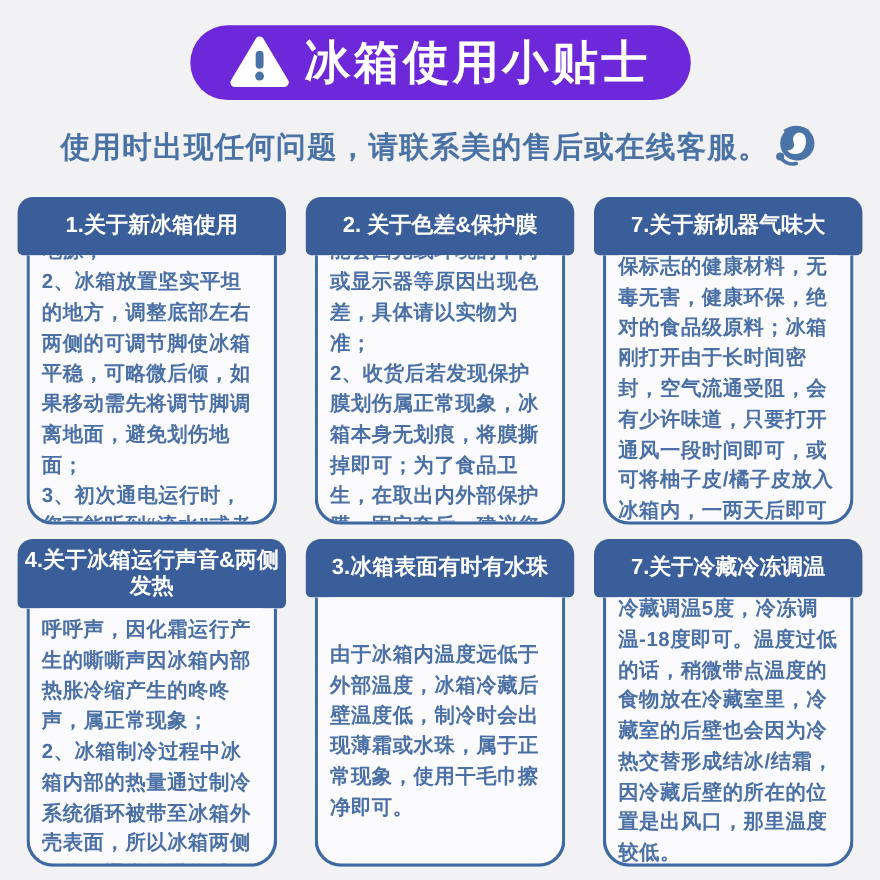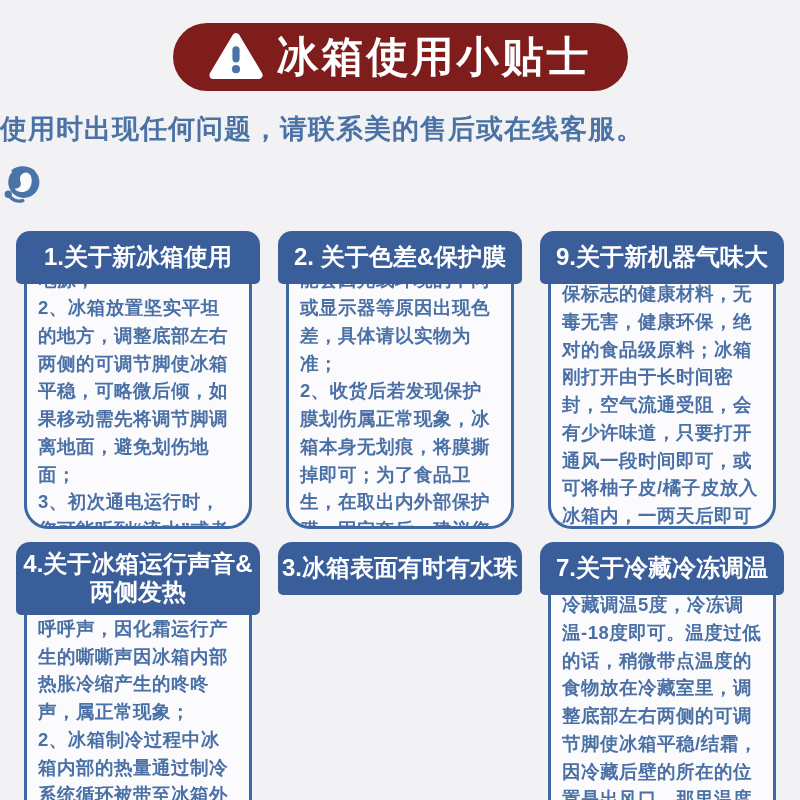--- a/index.html
+++ b/index.html
@@ -5,41 +5,41 @@
   * { margin:0; padding:0; box-sizing:border-box; }
   html,body { width:800px; height:800px; }
   body {
     background:#f2f2f4;
     font-family:"Liberation Sans", sans-serif;
     overflow:hidden;
   }
   .banner {
     width:max-content;
     margin:23px auto 0;
-    background:#7f1d1d;
+    background:#6d28d9;
     border-radius:37px;
     height:68px;
     display:flex;
     align-items:center;
     gap:14px;
     padding:14px 36px;
   }
   .banner-title {
     color:#ffffff;
     font-size:42px;
     font-weight:bold;
     letter-spacing:3px;
     white-space:nowrap;
   }
   .subtitle-row {
     display:flex;
+    align-items:center;
     justify-content:center;
-    gap:16px;
+    gap:2px;
     margin-top:20px;
-    flex-direction:column;
   }
   .subtitle {
     color:#4a72a5;
     font-size:27px;
     font-weight:bold;
     letter-spacing:1px;
     white-space:nowrap;
   }
   .grid {
     display:grid;
@@ -49,21 +49,21 @@
   }
   .card {
     height:298px;
     display:flex;
     flex-direction:column;
   }
   .card-header {
     background:#3a5e9a;
     color:#ffffff;
     font-weight:bold;
-    font-size:24px;
+    font-size:20px;
     text-align:center;
     border-radius:14px 14px 5px 5px;
     padding:8px 4px;
     min-height:53px;
     display:flex;
     align-items:center;
     justify-content:center;
     line-height:1.18;
   }
   .card-body {
@@ -126,39 +126,42 @@
 
     <div class="card">
       <div class="card-header">2. 关于色差&amp;保护膜</div>
       <div class="card-body">
         <div class="card-text">1、本店所售出的所有商品均为实物拍摄，可能会因光线环境的不同或显示器等原因出现色差，具体请以实物为准；
 2、收货后若发现保护膜划伤属正常现象，冰箱本身无划痕，将膜撕掉即可；为了食品卫生，在取出内外部保护膜、固定套后，建议您可以用温水及少量洗洁精擦洗。</div>
       </div>
     </div>
 
     <div class="card">
-      <div class="card-header">9.关于新机器气味大</div>
+      <div class="card-header">7.关于新机器气味大</div>
       <div class="card-body">
         <div class="card-text">内胆均采用具有HIPS环保标志的健康材料，无毒无害，健康环保，绝对的食品级原料；冰箱刚打开由于长时间密封，空气流通受阻，会有少许味道，只要打开通风一段时间即可，或可将柚子皮/橘子皮放入冰箱内，一两天后即可去异味。</div>
       </div>
     </div>
 
     <div class="card">
       <div class="card-header">4.关于冰箱运行声音&amp;两侧发热</div>
       <div class="card-body">
         <div class="card-text">1、冰箱因制冷运行产生的咔哒声、嗡嗡声、呼呼声，因化霜运行产生的嘶嘶声因冰箱内部热胀冷缩产生的咚咚声，属正常现象；
 2、冰箱制冷过程中冰箱内部的热量通过制冷系统循环被带至冰箱外壳表面，所以冰箱两侧发热，通常夏季热感更明显，属正常现象。</div>
       </div>
     </div>
 
     <div class="card">
       <div class="card-header">3.冰箱表面有时有水珠</div>
+      <div class="card-body">
+        <div class="card-text">由于冰箱内温度远低于外部温度，冰箱冷藏后壁温度低，制冷时会出现薄霜或水珠，属于正常现象，使用干毛巾擦净即可。</div>
+      </div>
     </div>
 
     <div class="card">
       <div class="card-header">7.关于冷藏冷冻调温</div>
       <div class="card-body">
-        <div class="card-text">冷藏调温5度，冷冻调温-18度即可。温度过低的话，稍微带点温度的食物放在冷藏室里，调整底部左右两侧的可调节脚使冰箱平稳/结霜，因冷藏后壁的所在的位置是出风口，那里温度较低。</div>
+        <div class="card-text">冷藏调温5度，冷冻调温-18度即可。温度过低的话，稍微带点温度的食物放在冷藏室里，冷藏室的后壁也会因为冷热交替形成结冰/结霜，因冷藏后壁的所在的位置是出风口，那里温度较低。</div>
       </div>
     </div>
 
   </div>
 </div>
 
 </body></html>

